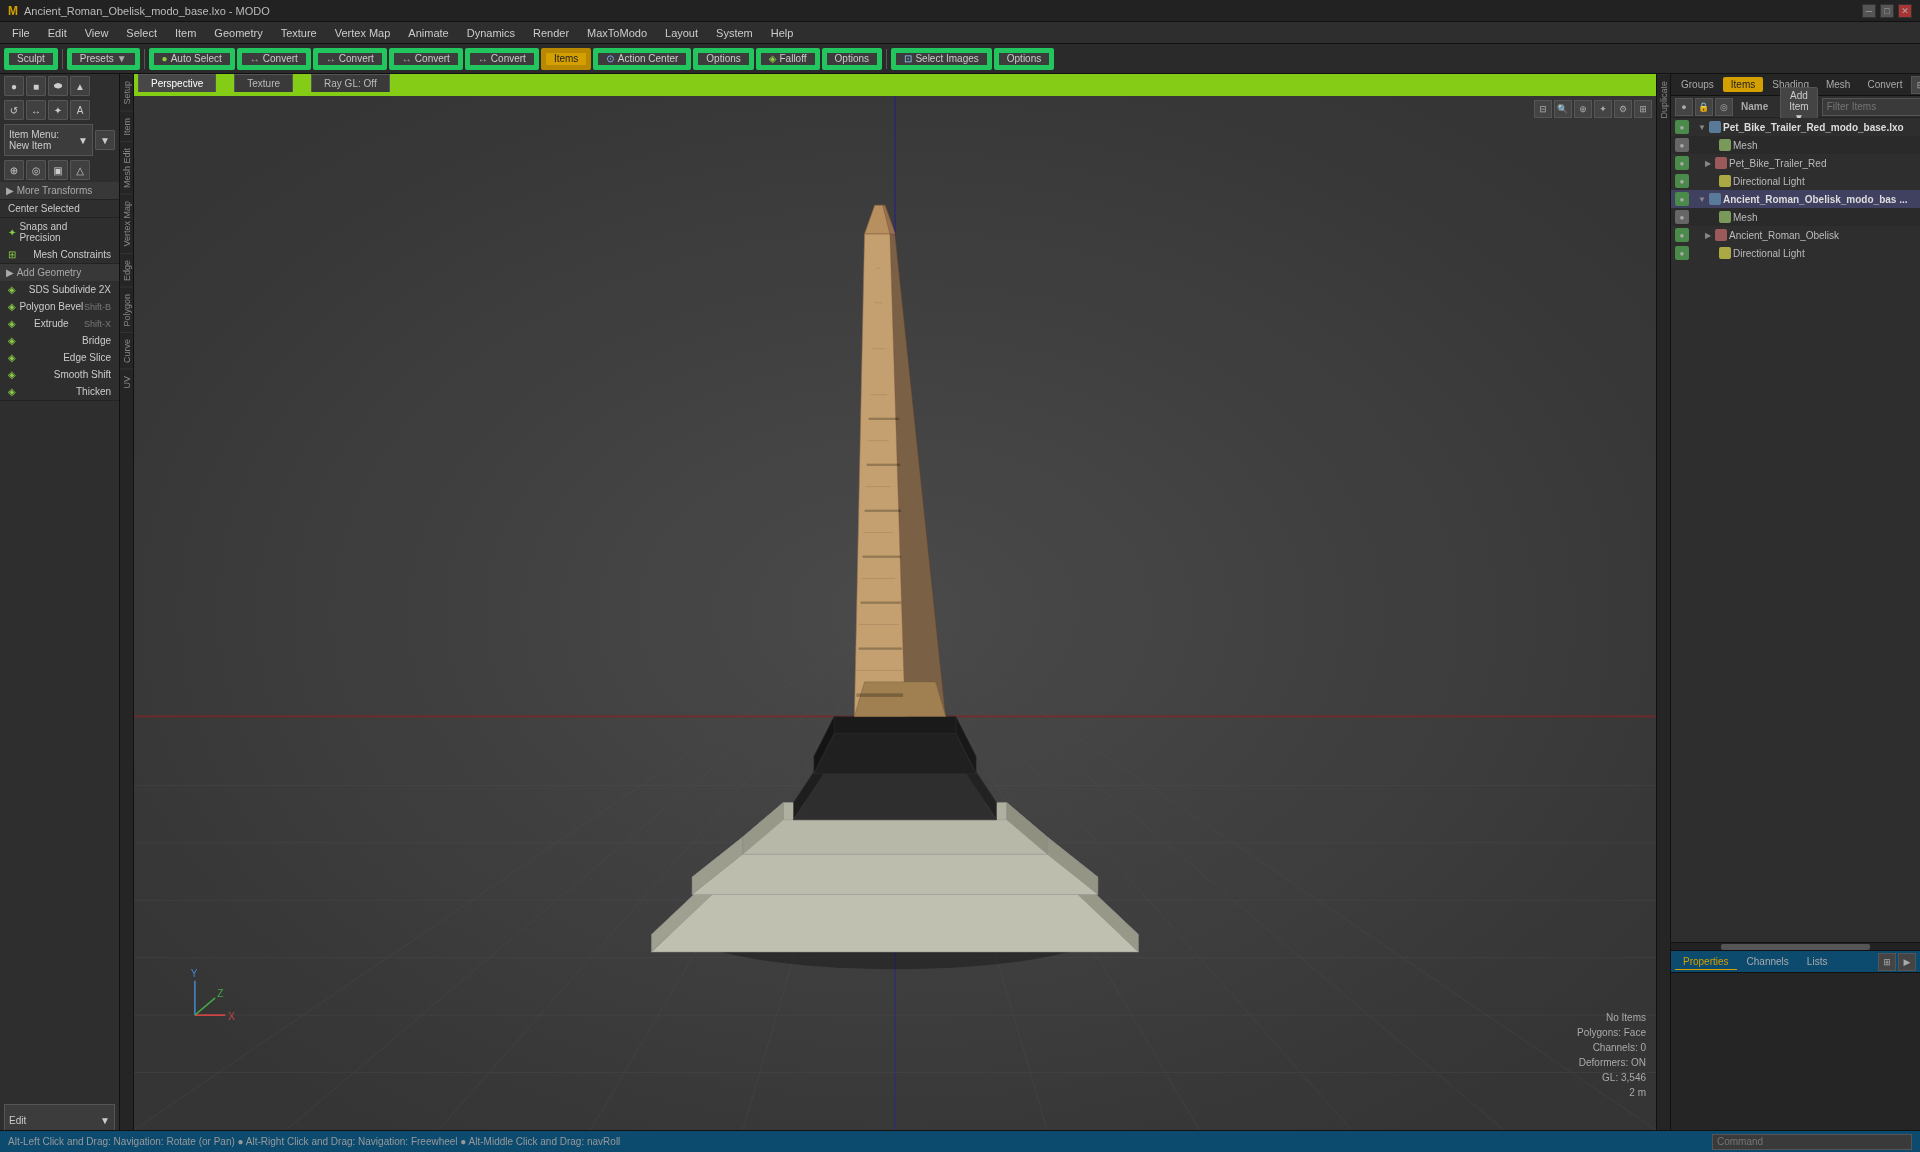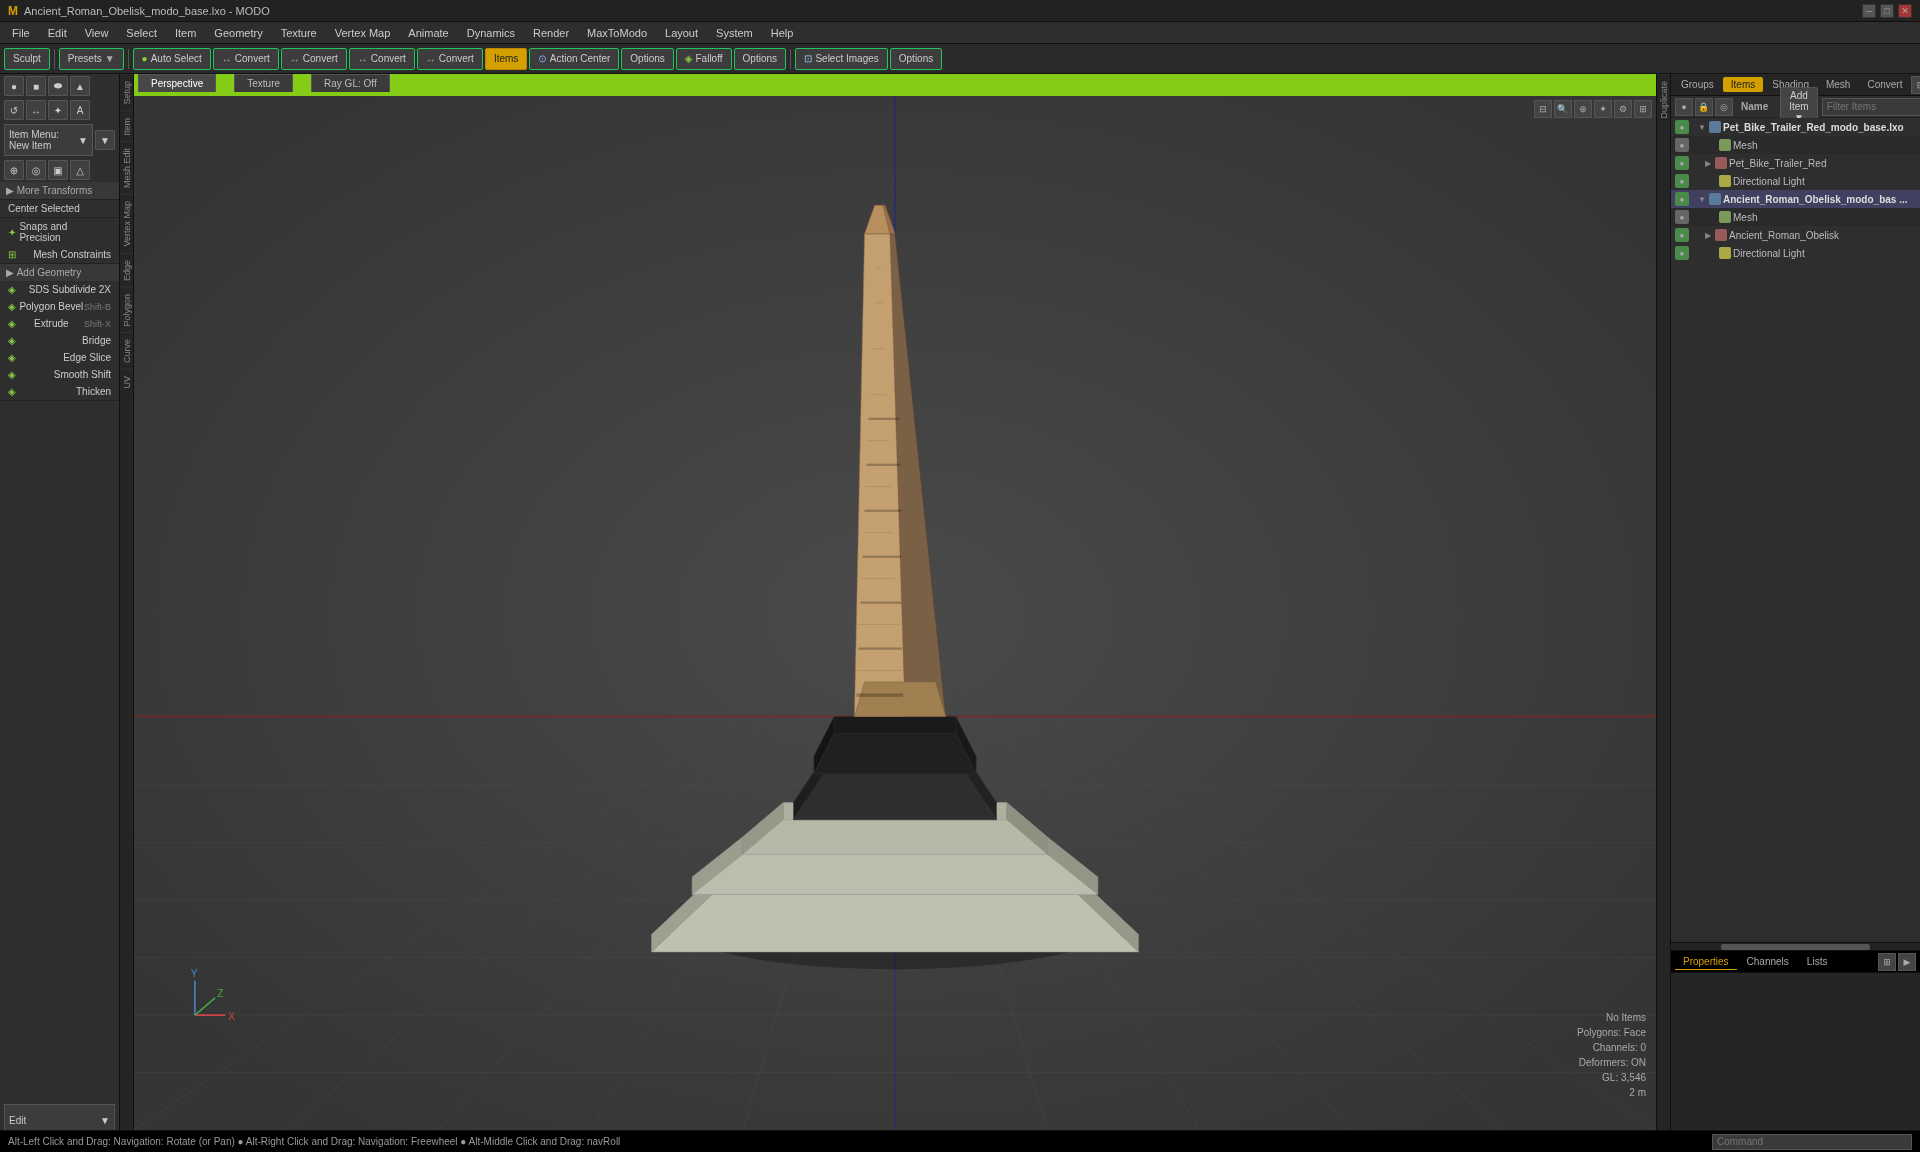--- a/index.html
+++ b/index.html
@@ -76,21 +76,21 @@
       display: flex;
       align-items: center;
       padding: 0 4px;
       gap: 2px;
       border-bottom: 1px solid #111;
     }
     .toolbar-btn {
       height: 22px;
       padding: 0 8px;
       background: #3c3c3c;
-      border: 1px solid #22c55e;
+      border: 5px solid #22c55e;
       color: #ccc;
       font-size: 10px;
       cursor: pointer;
       display: flex;
       align-items: center;
       gap: 3px;
       border-radius: 2px;
       white-space: nowrap;
     }
     .toolbar-btn.active {
@@ -249,21 +249,21 @@
       display: flex;
       align-items: center;
       justify-content: center;
       cursor: pointer;
     }
 
     
     #statusbar {
       width: 100%;
       height: 22px;
-      background: #000000;
+      background: #0c4a6e;
       display: flex;
       align-items: center;
       padding: 0 8px;
       font-size: 10px;
       color: #999;
       border-top: 1px solid #111;
       justify-content: space-between;
     }
 
     
@@ -389,21 +389,21 @@
       height: 180px;
       background: #252525;
       border-top: 1px solid #111;
     }
     #right-panel-props-tabs {
       height: 22px;
       display: flex;
       align-items: center;
       padding: 0 4px;
       gap: 2px;
-      background: #000000;
+      background: #0c4a6e;
       border-bottom: 1px solid #111;
     }
     .rpp-tab {
       padding: 2px 8px;
       font-size: 10px;
       color: #aaa;
       cursor: pointer;
     }
     .rpp-tab.active { color: #d4a000; border-bottom: 1px solid #d4a000; }
 

